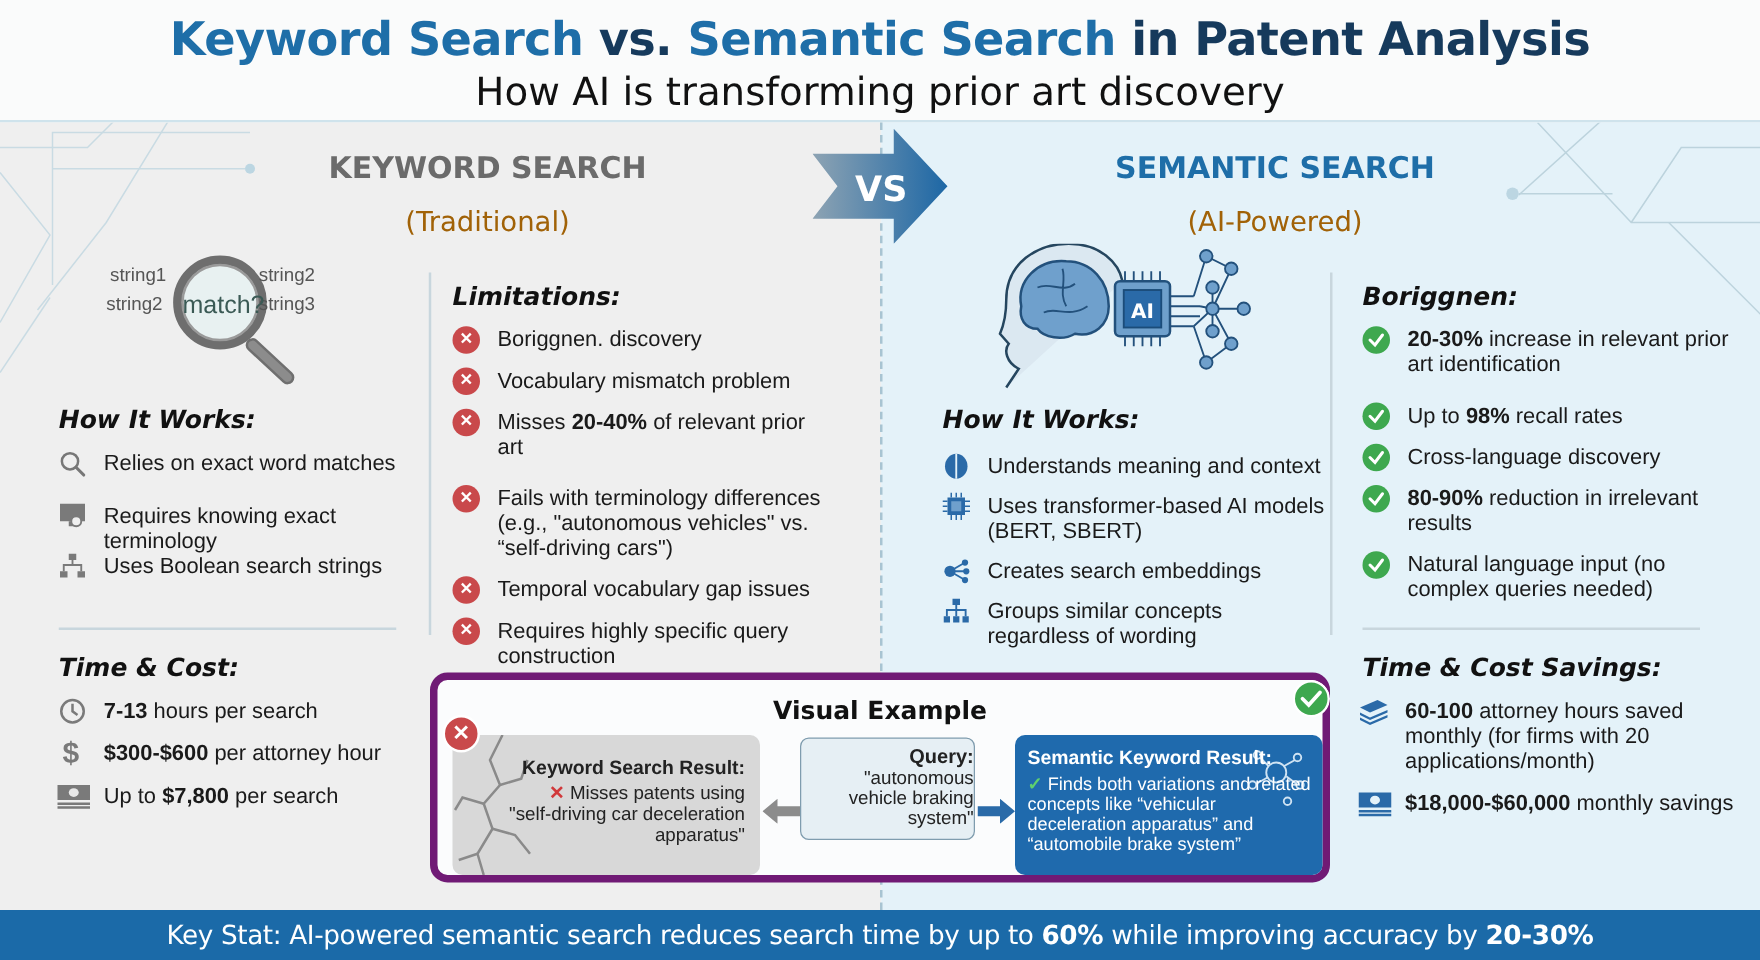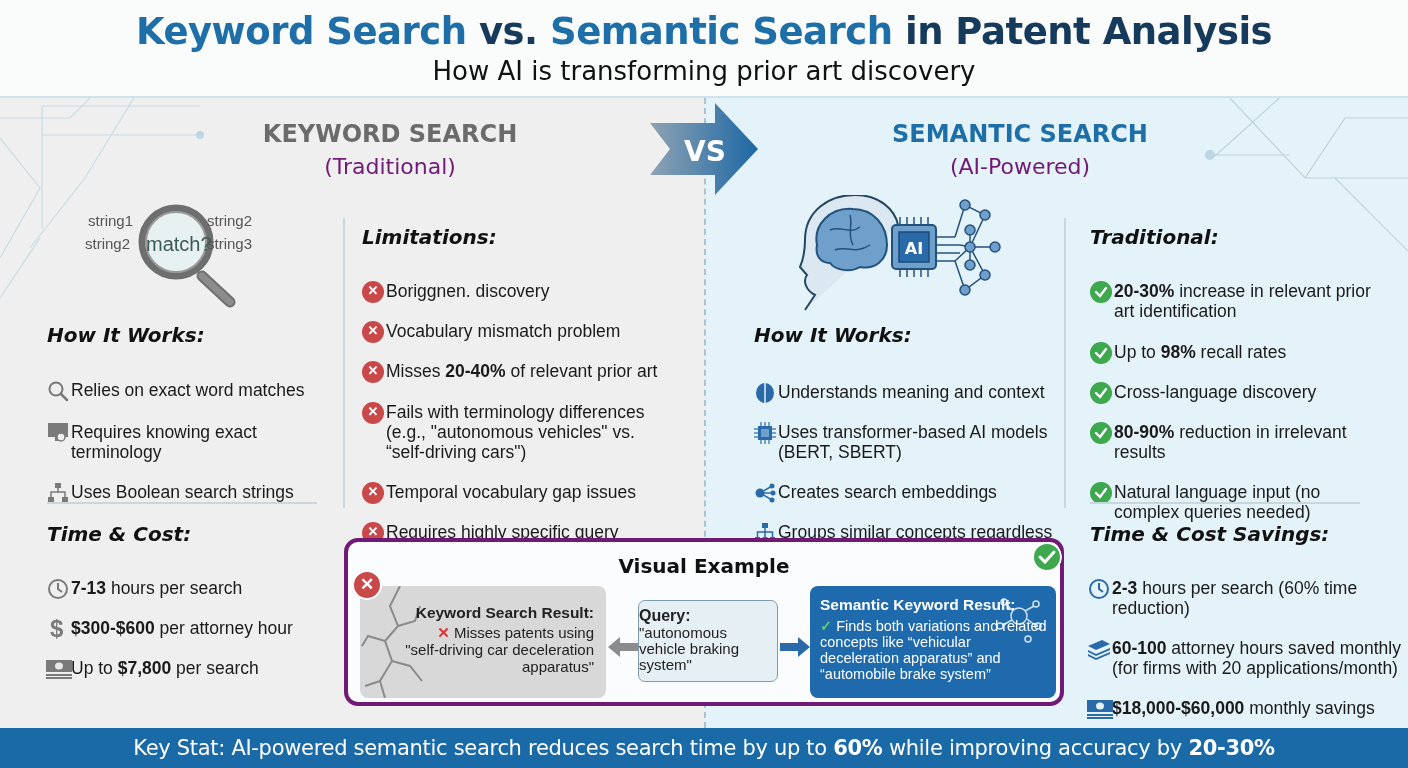--- a/index.html
+++ b/index.html
@@ -3,64 +3,64 @@
 <meta charset="utf-8">
 <style>
   * { box-sizing: border-box; margin: 0; padding: 0; }
   html, body { width: 1408px; height: 768px; overflow: hidden; }
   body { font-family: "Liberation Sans", sans-serif; color: #1a1a1a; background: #f7f8f8; position: relative; }
 
   .header { position: absolute; left: 0; top: 0; width: 1408px; height: 98px; background: #fafbfb; text-align: center; border-bottom: 2px solid #cfe3ec; }
   .title { position: absolute; left: 0; right: 0; top: 10px; font-family: "DejaVu Sans", sans-serif; font-weight: bold; font-size: 37px; letter-spacing: -0.5px; }
   .title .t-blue { color: #1e6ea8; }
   .title .t-navy { color: #163a5c; }
-  .subtitle { position: absolute; left: 0; right: 0; top: 56px; font-family: "DejaVu Sans", sans-serif; font-size: 26px; color: #111; }
+  .subtitle { position: absolute; left: 0; right: 0; top: 56px; font-family: "DejaVu Sans", sans-serif; font-size: 31px; color: #111; }
 
   .left-panel { position: absolute; left: 0; top: 98px; width: 705px; height: 630px; background: #efefef; overflow: hidden; }
   .right-panel { position: absolute; left: 705px; top: 98px; width: 703px; height: 630px; background: #e4f2f9; overflow: hidden; }
   .divider { position: absolute; left: 704px; top: 98px; height: 630px; border-left: 2px dashed #a8c4d2; }
   .deco { position: absolute; left: 0; top: 0; pointer-events: none; }
 
   .section-head { position: absolute; text-align: center; font-family: "DejaVu Sans", sans-serif; }
   .section-head .sh-title { font-weight: bold; font-size: 24px; }
-  .section-head .sh-sub { font-size: 22px; color: #701a75; margin-top: 6px; }
+  .section-head .sh-sub { font-size: 22px; color: #a16207; margin-top: 18px; }
   .kw-head { left: 180px; top: 120px; width: 420px; }
   .kw-head .sh-title { color: #6b6b6b; }
   .sem-head { left: 820px; top: 120px; width: 400px; }
   .sem-head .sh-title { color: #1e6ea8; }
 
   .vs-arrow { position: absolute; left: 650px; top: 103px; width: 110px; height: 92px; }
   .vs-label { position: absolute; left: 680px; top: 135px; width: 50px; text-align: center; color: #fff; font-family: "DejaVu Sans", sans-serif; font-weight: bold; font-size: 28px; }
 
   .mag-wrap { position: absolute; left: 80px; top: 200px; width: 190px; height: 110px; }
   .mag-word { position: absolute; font-size: 15px; color: #555; }
 
   .h3 { position: absolute; font-family: "DejaVu Sans", sans-serif; font-weight: bold; font-size: 20px; color: #111; font-style: italic; }
 
   .list { position: absolute; list-style: none; }
   .list li { position: relative; font-size: 17.5px; line-height: 20px; color: #1a1a1a; }
   .list li .ico { position: absolute; left: 0; top: 0; width: 22px; height: 22px; }
-  .list li .txt { display: block; padding-left: 24px; margin-top: 20px; }
+  .list li .txt { display: block; padding-left: 36px; }
   .list b { font-weight: bold; }
 
   .x-ico { width: 20px; height: 20px; border-radius: 50%; background: #c9494b; color: #fff; font-weight: bold; font-size: 13px; line-height: 20px; text-align: center; }
   .c-ico { width: 21px; height: 21px; border-radius: 50%; background: #3ea84f; }
 
   .vline { position: absolute; width: 2px; background: #c8d6dd; }
   .hline { position: absolute; height: 2px; background: #c8d6dd; }
 
-  .example-box { position: absolute; left: 344px; top: 538px; width: 720px; height: 168px; background: #fbfcfd; border: 4px solid #701a75; border-radius: 14px; }
+  .example-box { position: absolute; left: 344px; top: 538px; width: 720px; height: 168px; background: #fbfcfd; border: 6px solid #701a75; border-radius: 14px; }
   .ex-title { position: absolute; left: 0; right: 0; top: 12px; text-align: center; font-family: "DejaVu Sans", sans-serif; font-weight: bold; font-size: 20px; color: #111; }
   .kw-result { position: absolute; left: 12px; top: 44px; width: 246px; height: 112px; background: #d8d8d8; border-radius: 8px; overflow: hidden; }
   .kw-result .r-title { position: absolute; right: 12px; top: 18px; font-weight: bold; font-size: 15.5px; color: #222; }
   .kw-result .r-text { position: absolute; right: 12px; top: 38px; width: 190px; font-size: 15px; line-height: 17px; color: #222; text-align: right; }
   .kw-result .r-text .redx { color: #d1393b; font-weight: bold; }
   .kw-x-badge { position: absolute; left: 4px; top: 28px; width: 30px; height: 30px; border-radius: 50%; background: #c9494b; border: 2px solid #fff; color: #fff; font-size: 17px; font-weight: bold; text-align: center; line-height: 26px; }
 
-  .query-box { position: absolute; left: 290px; top: 58px; width: 140px; height: 82px; background: #e6eff4; border: 1.5px solid #7f9cae; border-radius: 7px; text-align: left; }
+  .query-box { position: absolute; left: 290px; top: 46px; width: 140px; height: 82px; background: #e6eff4; border: 1.5px solid #7f9cae; border-radius: 7px; text-align: right; }
   .query-box .q-title { font-weight: bold; font-size: 16px; margin-top: 6px; color: #222; }
   .query-box .q-text { font-size: 15px; line-height: 16px; color: #222; }
   .arrow-left { position: absolute; left: 260px; top: 95px; width: 30px; height: 20px; }
   .arrow-right { position: absolute; left: 432px; top: 95px; width: 30px; height: 20px; }
 
   .sem-result { position: absolute; left: 462px; top: 44px; width: 246px; height: 112px; background: #1f6aad; border-radius: 8px; }
   .sem-result .r-title { position: absolute; left: 10px; top: 10px; font-weight: bold; font-size: 15.5px; color: #fff; }
   .sem-result .r-text { position: absolute; left: 10px; top: 32px; width: 230px; font-size: 14.5px; line-height: 16px; color: #fff; }
   .sem-result .r-text .grnchk { color: #5fd06e; font-weight: bold; }
   .sem-check-badge { position: absolute; left: 684px; top: 0px; width: 30px; height: 30px; border-radius: 50%; background: #3ea84f; border: 2px solid #fff; }
@@ -315,21 +315,21 @@
         <rect x="8.5" y="15" width="5" height="5" fill="#2a6aa8"></rect>
         <rect x="16" y="15" width="5" height="5" fill="#2a6aa8"></rect>
         <polyline points="3.5,15 3.5,10 18.5,10 18.5,15" fill="none" stroke="#2a6aa8" stroke-width="1.5"></polyline>
         <line x1="11" y1="6" x2="11" y2="15" stroke="#2a6aa8" stroke-width="1.5"></line>
       </svg>
     <span class="txt">Groups similar concepts regardless of wording</span>
   </li>
 </ul>
 <div class="vline" style="left:1064px;top:218px;height:290px"></div>
 
-<div class="h3" style="left:1090px;top:225px">Traditional:</div>
+<div class="h3" style="left:1090px;top:225px">Boriggnen:</div>
 <ul class="list" style="left:1090px;top:261px;width:300px">
   <li style="margin-bottom:21px">
     <svg class="ico c-ico" viewBox="0 0 22 22">
         <circle cx="11" cy="11" r="10.5" fill="#3ea84f"></circle>
         <polyline points="6,11 10,15 16,7" fill="none" stroke="#fff" stroke-width="2.4" stroke-linecap="round"></polyline>
       </svg>
     <span class="txt"><b>20-30%</b><span> increase in relevant prior art identification</span></span>
   </li>
   <li style="margin-bottom:13px">
     <svg class="ico c-ico" viewBox="0 0 22 22">
@@ -357,27 +357,20 @@
         <circle cx="11" cy="11" r="10.5" fill="#3ea84f"></circle>
         <polyline points="6,11 10,15 16,7" fill="none" stroke="#fff" stroke-width="2.4" stroke-linecap="round"></polyline>
       </svg>
     <span class="txt">Natural language input (no complex queries needed)</span>
   </li>
 </ul>
 <div class="hline" style="left:1090px;top:502px;width:270px"></div>
 
 <div class="h3" style="left:1090px;top:522px">Time &amp; Cost Savings:</div>
 <ul class="list" style="left:1088px;top:558px;width:320px">
-  <li style="margin-bottom:14px">
-    <svg class="ico" viewBox="0 0 22 22">
-        <circle cx="11" cy="11" r="9" fill="none" stroke="#2a6aa8" stroke-width="2"></circle>
-        <polyline points="11,5 11,11 15,14" fill="none" stroke="#2a6aa8" stroke-width="2"></polyline>
-      </svg>
-    <span class="txt"><b>2-3</b><span> hours per search (60% time reduction)</span></span>
-  </li>
   <li style="margin-bottom:14px">
     <svg class="ico" viewBox="0 0 26 22" style="width:26px;left:-2px">
         <g fill="#2a6aa8">
           <polygon points="2,8 16,2 24,6 10,12"></polygon>
           <polygon points="2,12 10,16 24,10 24,12 10,18 2,14"></polygon>
           <polygon points="2,16 10,20 24,14 24,16 10,22 2,18"></polygon>
         </g>
       </svg>
     <span class="txt"><b>60-100</b><span> attorney hours saved monthly (for firms with 20 applications/month)</span></span>
   </li>

